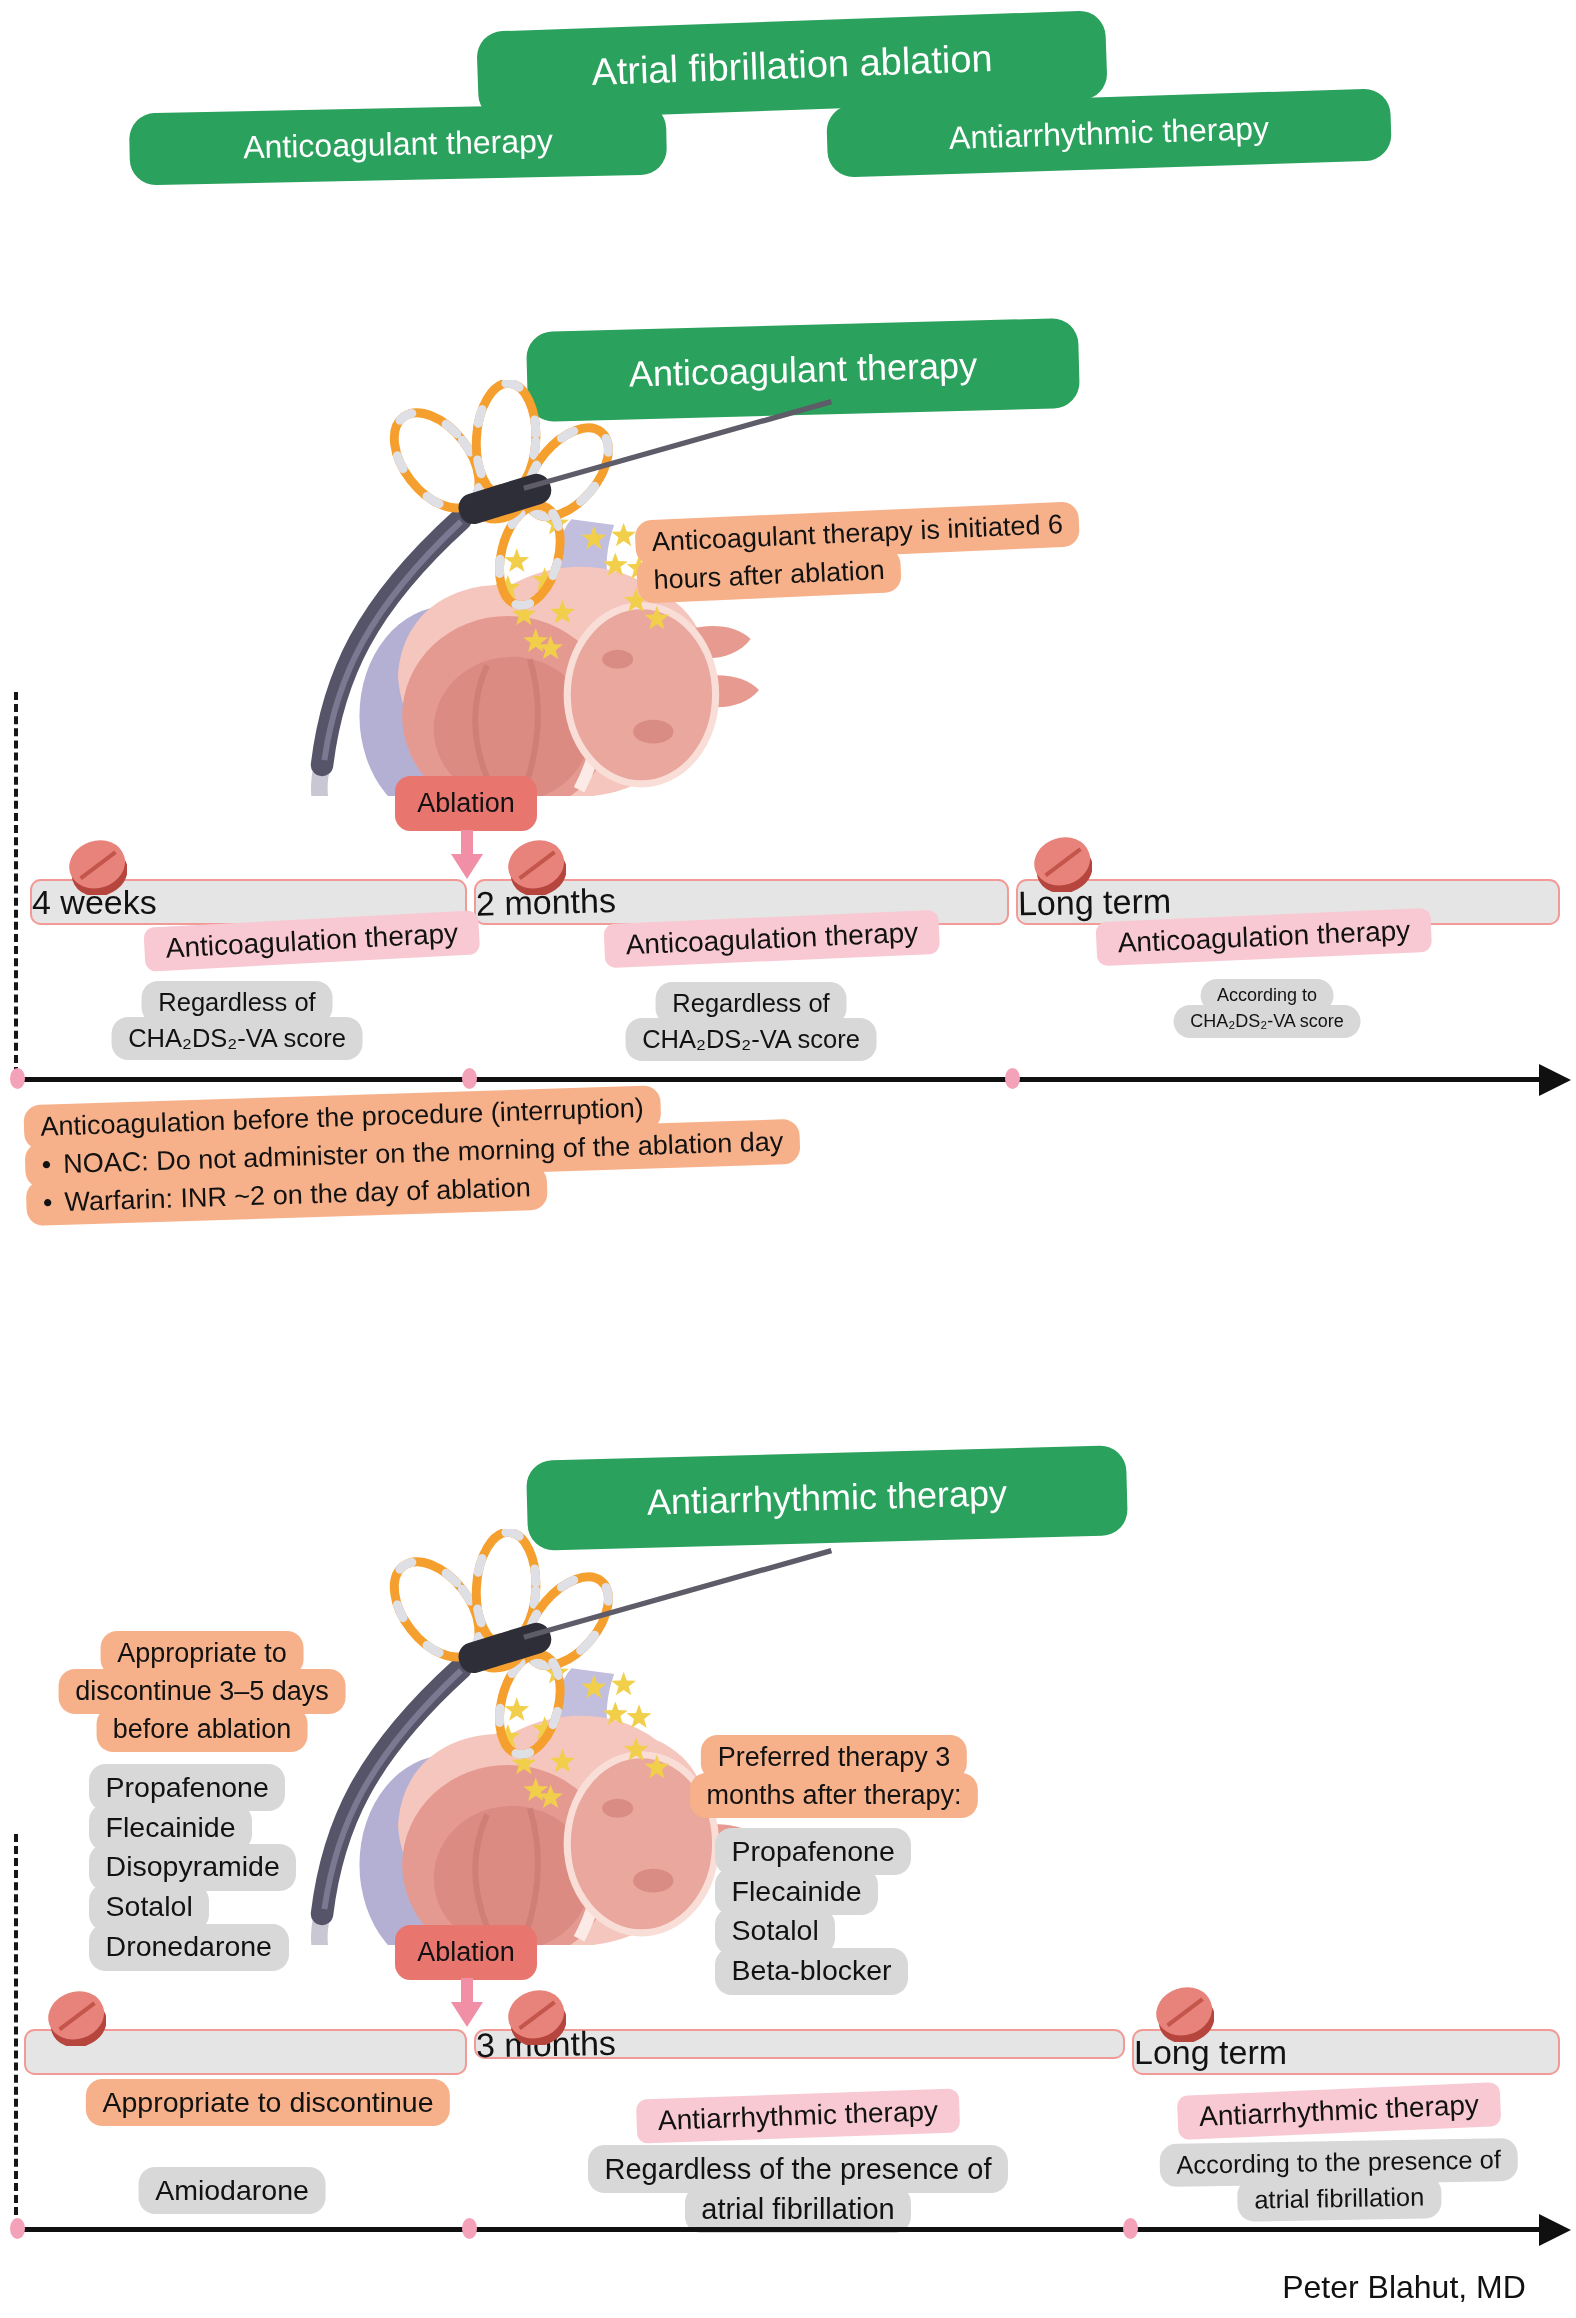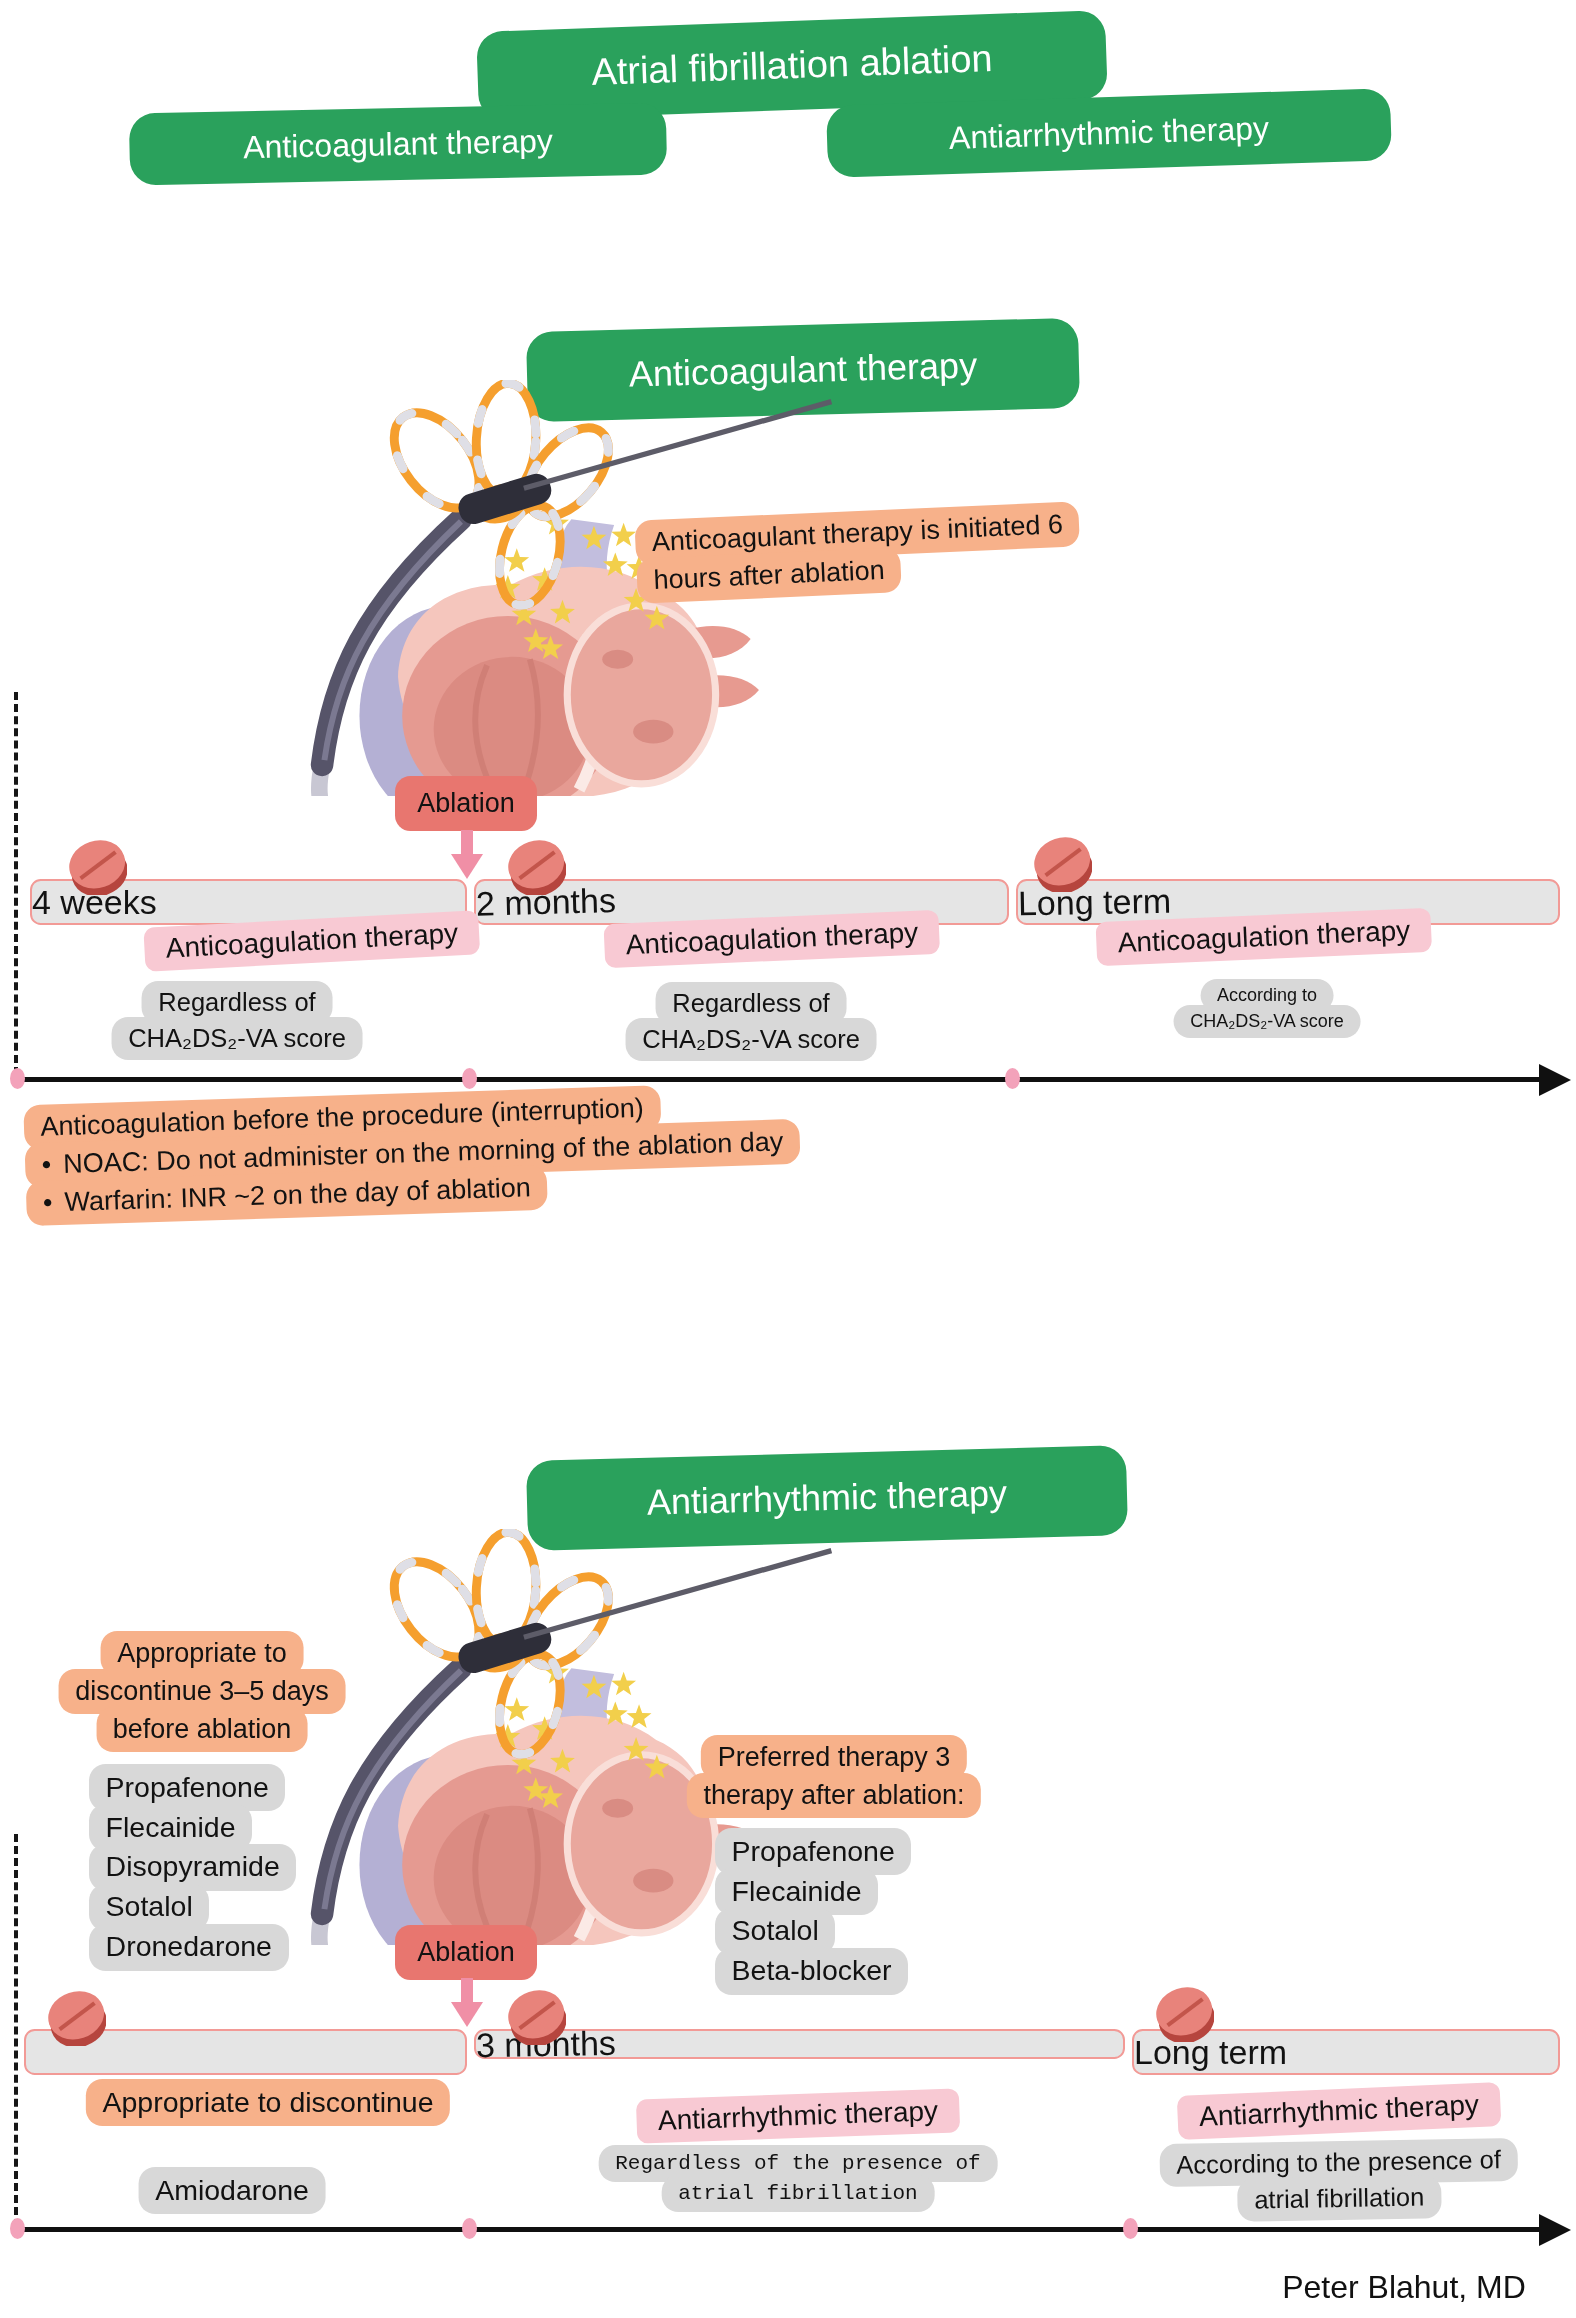--- a/index.html
+++ b/index.html
@@ -207,21 +207,21 @@
   <div class="abs stack" style="left:89px;top:1764px;font-size:28.5px;">
     <span class="ln gr">Propafenone</span>
     <span class="ln gr">Flecainide</span>
     <span class="ln gr">Disopyramide</span>
     <span class="ln gr">Sotalol</span>
     <span class="ln gr">Dronedarone</span>
   </div>
 
   <div class="abs stack c" style="left:834px;top:1735px;font-size:27px;transform:translateX(-50%);">
     <span class="ln or">Preferred therapy 3</span>
-    <span class="ln or">therapy after ablation:</span>
+    <span class="ln or">months after therapy:</span>
   </div>
   <div class="abs stack" style="left:715px;top:1828px;font-size:28.5px;">
     <span class="ln gr">Propafenone</span>
     <span class="ln gr">Flecainide</span>
     <span class="ln gr">Sotalol</span>
     <span class="ln gr">Beta-blocker</span>
   </div>
 
   <div class="abs ablation" style="left:395px;top:1925px;width:142px;height:55px;">
     <span>Ablation</span>
@@ -258,21 +258,21 @@
     <span class="ln gr">Amiodarone</span>
   </div>
 
   <div class="abs pink" style="left:798px;top:2094px;transform:translateX(-50%) rotate(-2deg);">
     <span>Antiarrhythmic therapy</span>
   </div>
   <div class="abs pink" style="left:1339px;top:2089px;transform:translateX(-50%) rotate(-2.5deg);">
     <span>Antiarrhythmic therapy</span>
   </div>
 
-  <div class="abs stack c" style="left:798px;top:2145px;font-size:21px;transform:translateX(-50%);font-family:Liberation Mono, monospace;">
+  <div class="abs stack c" style="left:798px;top:2145px;font-size:29px;transform:translateX(-50%);">
     <span class="ln gr">Regardless of the presence of</span>
     <span class="ln gr">atrial fibrillation</span>
   </div>
   <div class="abs stack c" style="left:1339px;top:2141px;font-size:25.5px;transform:translateX(-50%) rotate(-1deg);">
     <span class="ln gr">According to the presence of</span>
     <span class="ln gr">atrial fibrillation</span>
   </div>
 
   <div class="abs hline" style="left:18px;top:2227px;width:1523px;"></div>
   <div class="abs lhead" style="left:1539px;top:2214px;"></div>

